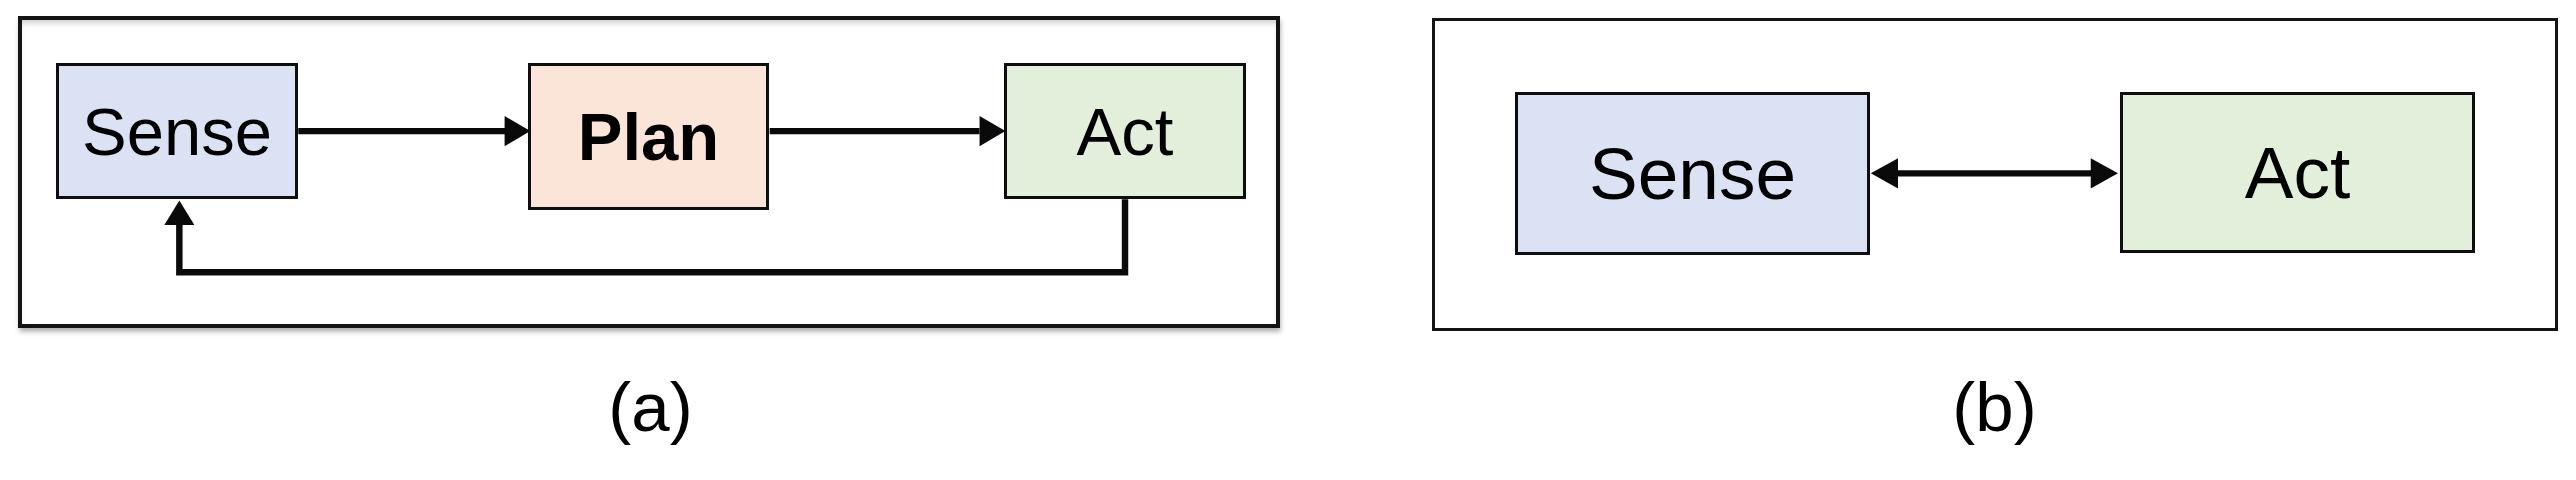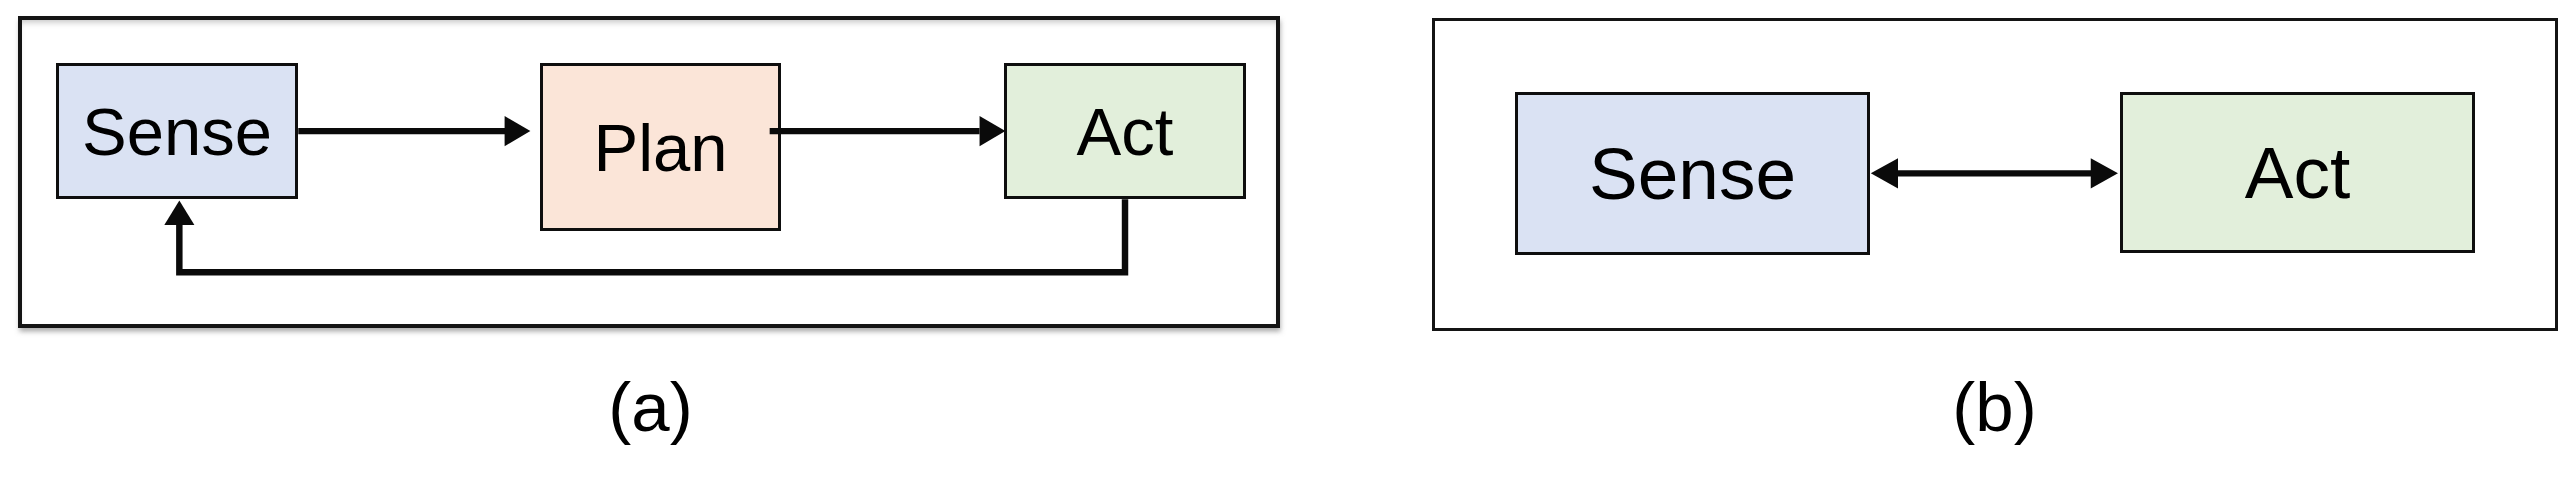--- a/index.html
+++ b/index.html
@@ -37,21 +37,21 @@
     position: absolute;
     box-sizing: border-box;
     border: 3.6px solid #0e0e0e;
     display: flex;
     align-items: center;
     justify-content: center;
     color: #000000;
     line-height: 1;
   }
   .node-sense-a { left: 56px;   top: 63px;  width: 242px; height: 136px; background: #dae2f3; font-size: 67px; }
-  .node-plan-a  { left: 540px;  top: 63px;  width: 241px; height: 168px; background: #fbe5d8; font-size: 67px; }
+  .node-plan-a  { left: 528px;  top: 63px;  width: 241px; height: 147px; background: #fbe5d8; font-size: 67px; font-weight: bold; }
   .node-act-a   { left: 1004px; top: 63px;  width: 242px; height: 136px; background: #e2efdb; font-size: 67px; }
   .node-sense-b { left: 1515px; top: 92px; width: 355px; height: 163px; background: #dae2f3; font-size: 73px; }
   .node-act-b   { left: 2120px; top: 92px; width: 355px; height: 161px; background: #e2efdb; font-size: 73px; }
   .arrows {
     position: absolute;
     left: 0; top: 0;
     width: 2576px; height: 480px;
     pointer-events: none;
   }
   .arrows line, .arrows polyline {

